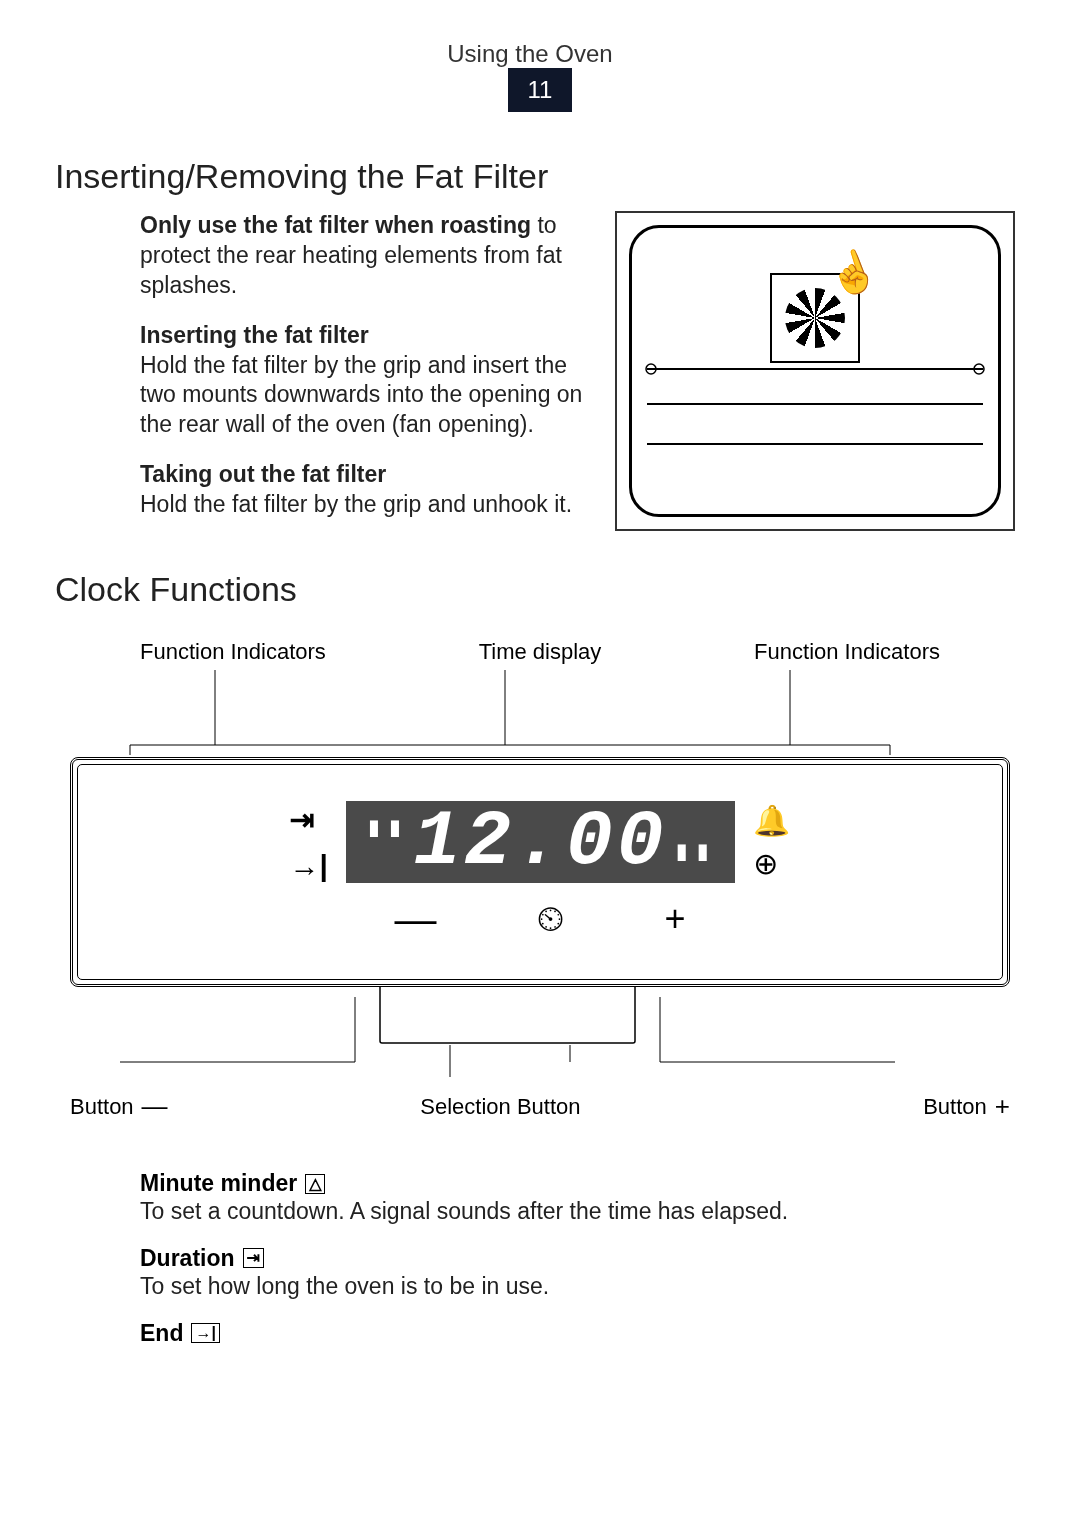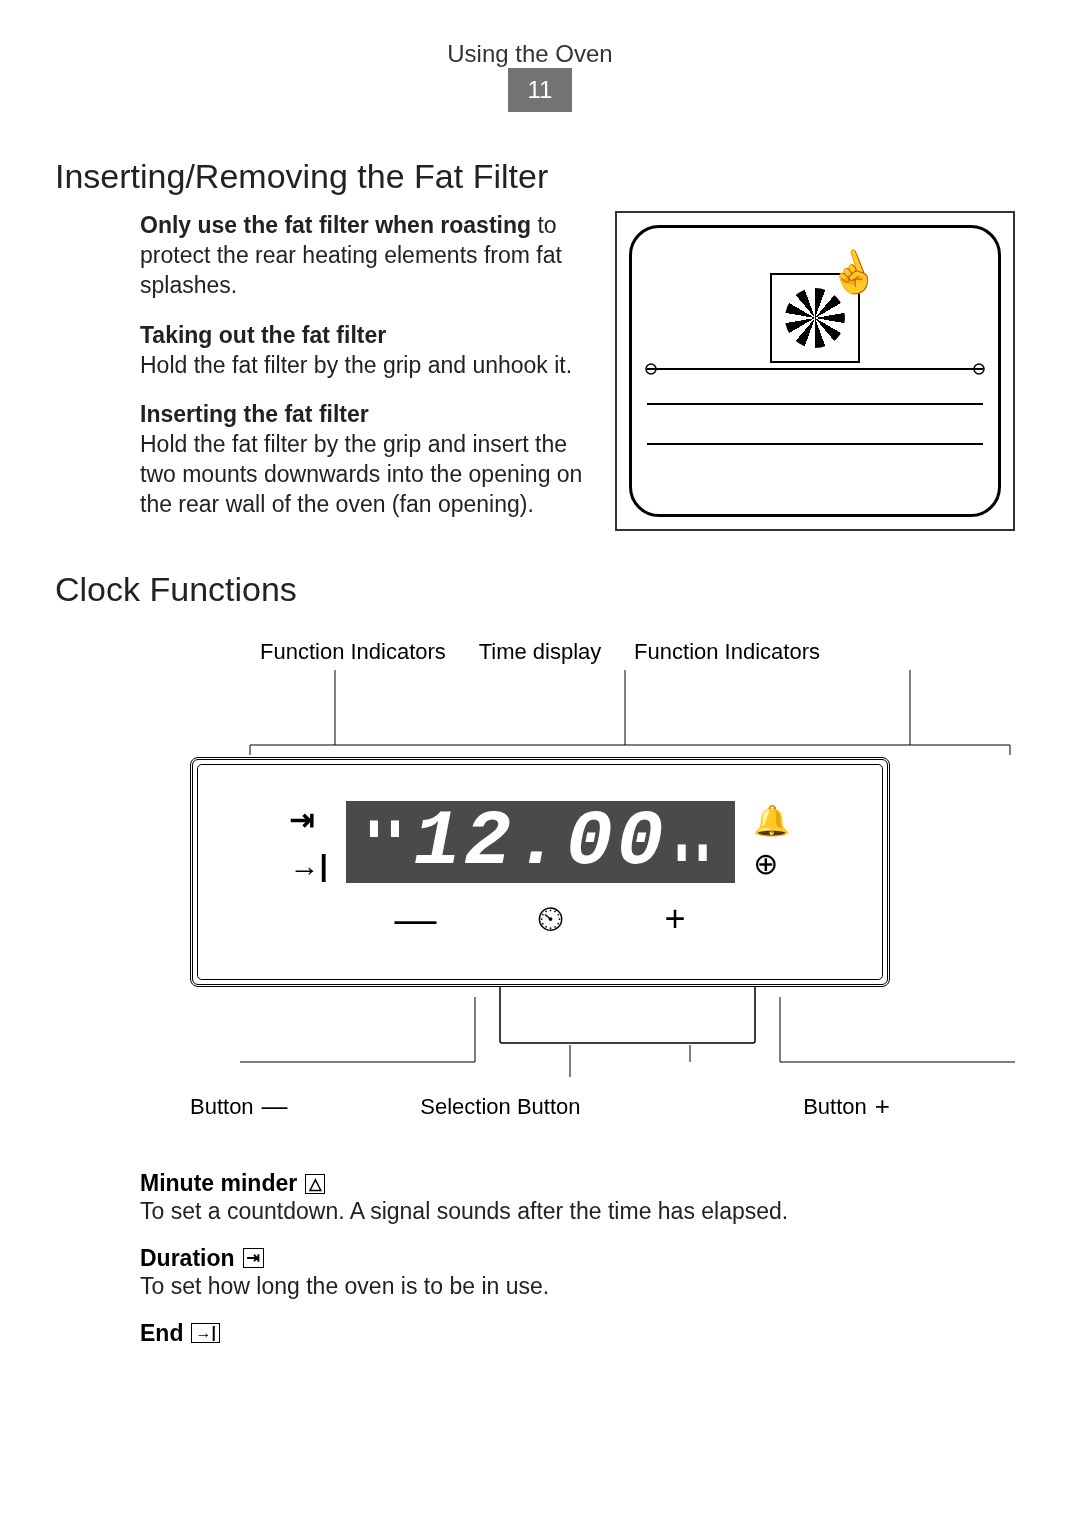--- a/index.html
+++ b/index.html
@@ -21,21 +21,21 @@
       align-items: center;
       margin-bottom: 45px;
       flex-direction: column;
     }
     .header-title {
       font-size: 24px;
       margin-right: 20px;
       color: #333;
     }
     .page-number {
-      background: #737373;
+      background: #0f172a;
       color: #fff;
       font-size: 24px;
       padding: 8px 20px;
     }
     .section-title {
       font-size: 34px;
       font-weight: 400;
       margin-bottom: 15px;
       color: #222;
     }
@@ -105,21 +105,21 @@
       right: -20px;
       top: -25px;
       font-size: 40px;
       transform: rotate(-20deg);
     }
     .clock-section {
       margin-top: 15px;
     }
     .clock-diagram {
       margin: 30px auto;
-      width: 700px;
+      width: 940px;
       position: relative;
     }
     .label-row {
       display: flex;
       justify-content: space-between;
       font-size: 22px;
       padding: 0 20px;
     }
     .label-item {
       text-align: center;
@@ -255,26 +255,26 @@
   <span class="header-title">Using the Oven</span>
   <span class="page-number">11</span>
 </div>
 
 <h2 class="section-title">Inserting/Removing the Fat Filter</h2>
 
 <div class="content-block">
   <div class="text-column">
     <p><span class="bold-text">Only use the fat filter when roasting</span><span> to protect the rear heating elements from fat splashes.</span></p>
     <p>
+      <span class="bold-text">Inserting the fat filter</span><br>
+      <span>Hold the fat filter by the grip and insert the two mounts downwards into the opening on the rear wall of the oven (fan opening).</span>
+    </p>
+    <p>
       <span class="bold-text">Taking out the fat filter</span><br>
       <span>Hold the fat filter by the grip and unhook it.</span>
-    </p>
-    <p>
-      <span class="bold-text">Inserting the fat filter</span><br>
-      <span>Hold the fat filter by the grip and insert the two mounts downwards into the opening on the rear wall of the oven (fan opening).</span>
     </p>
   </div>
   <div class="image-column">
     <div class="oven-diagram">
       <div class="oven-inner">
         <div class="fan-circle">
           <div class="fan-blades"></div>
           <span class="hand">☝</span>
         </div>
         <div class="oven-line" style="top:140px;"></div>

